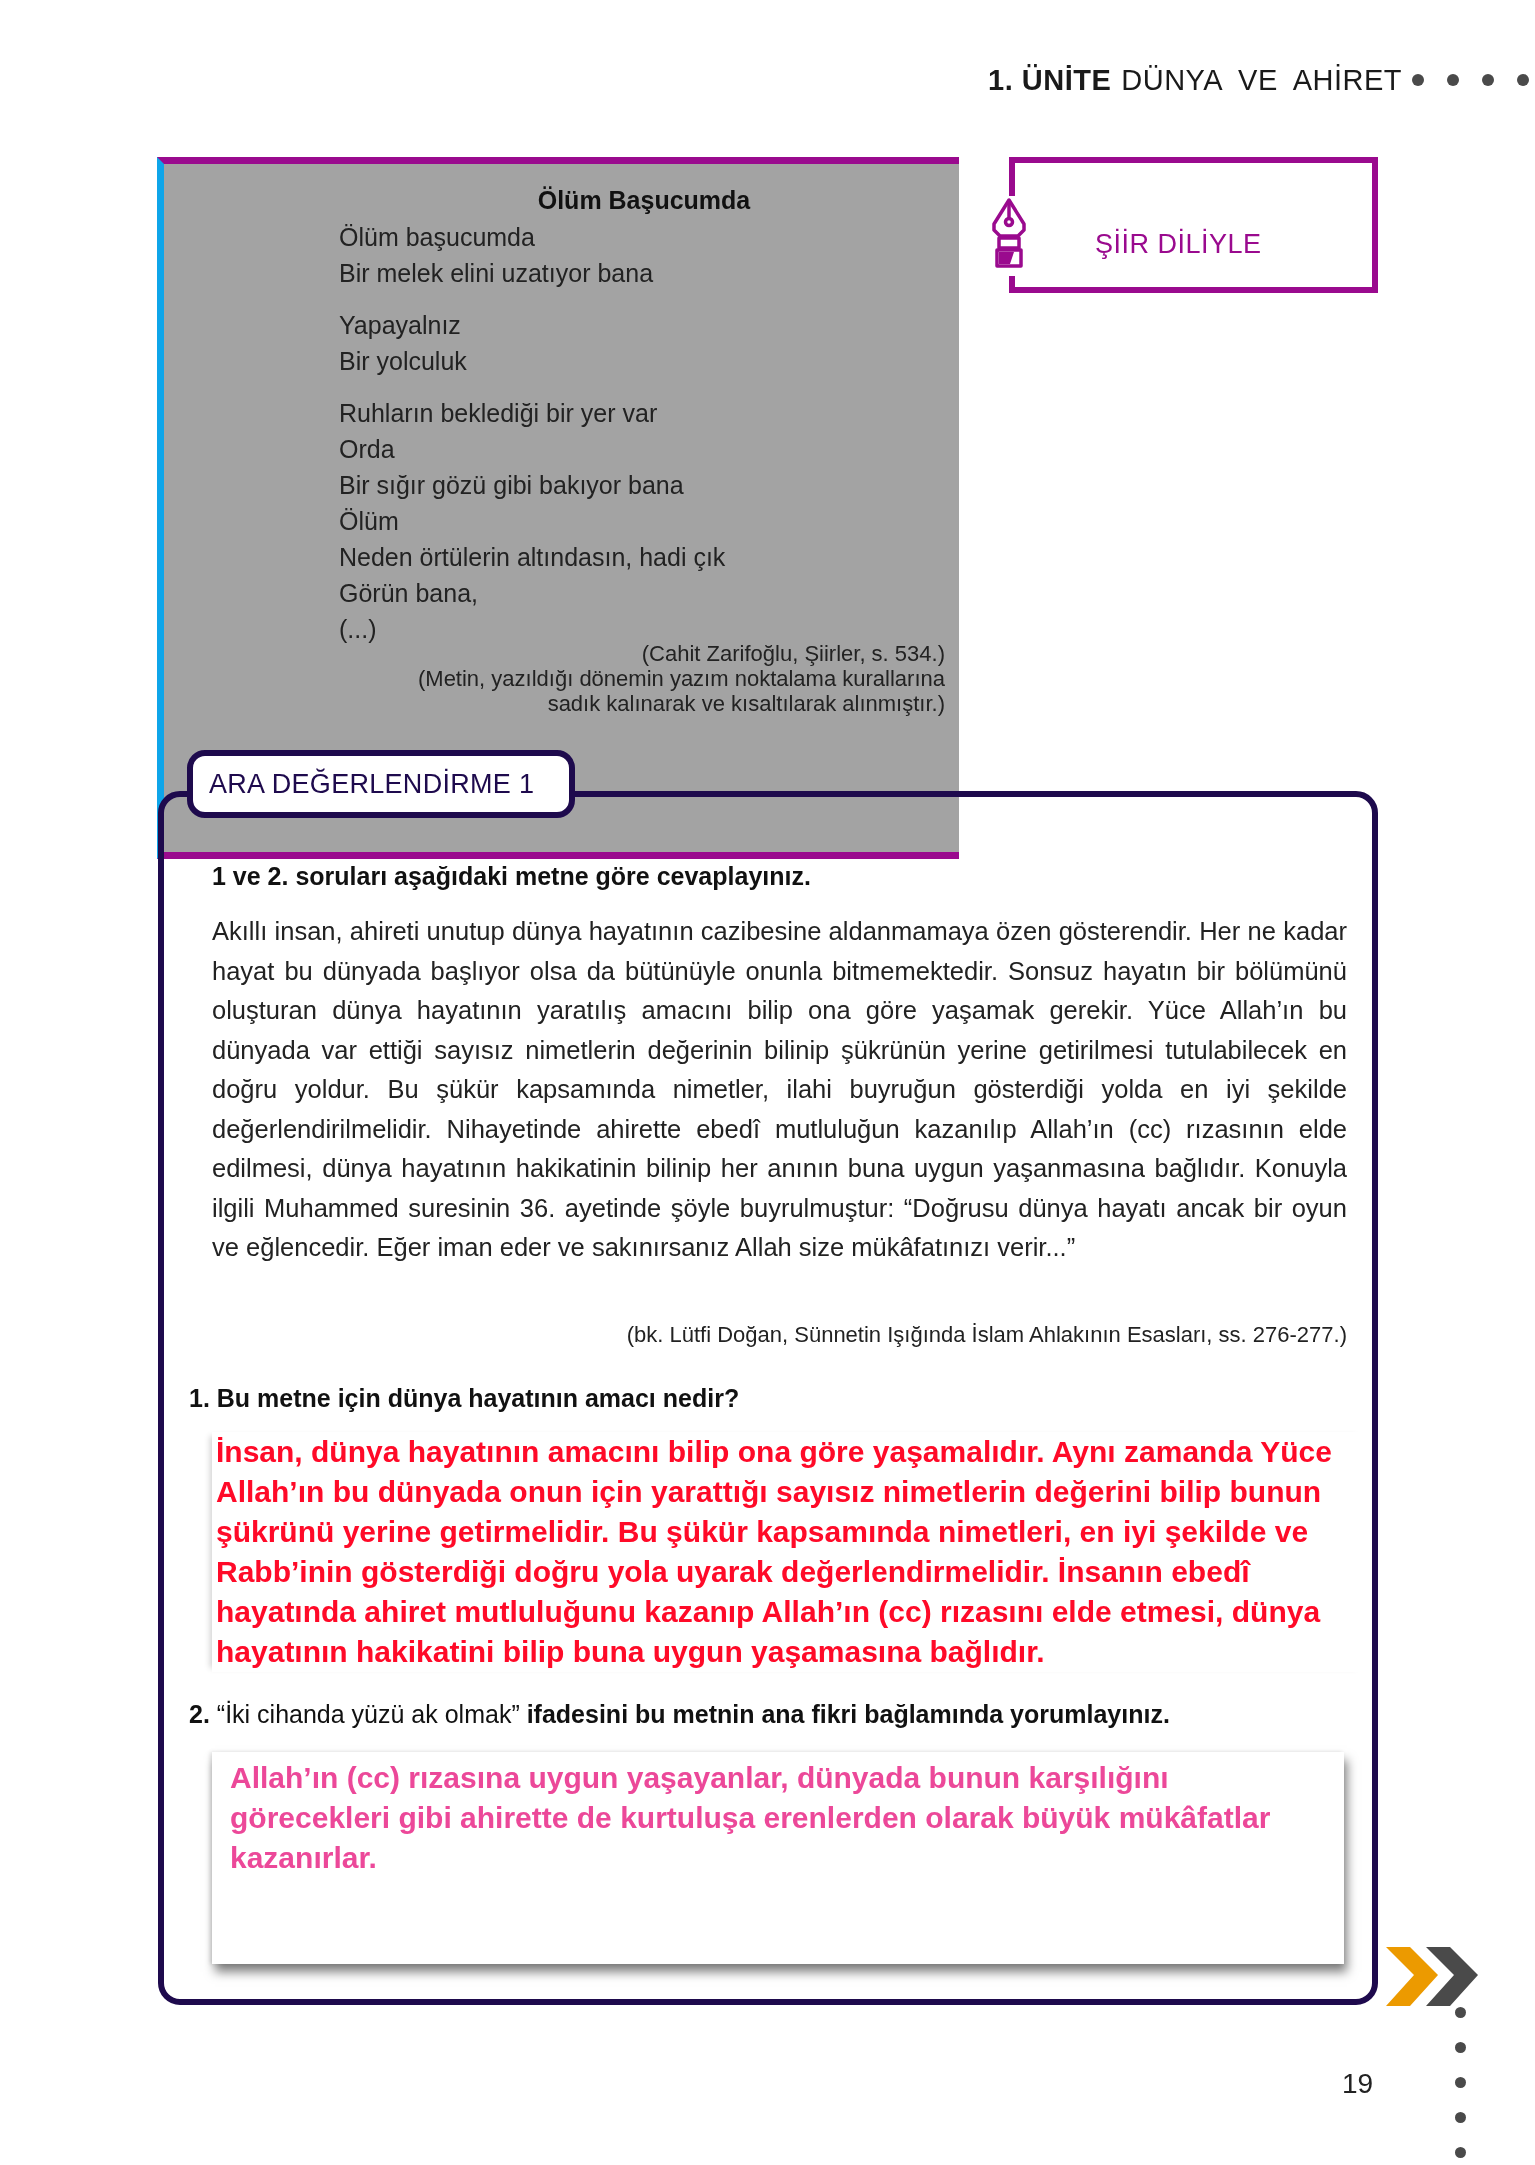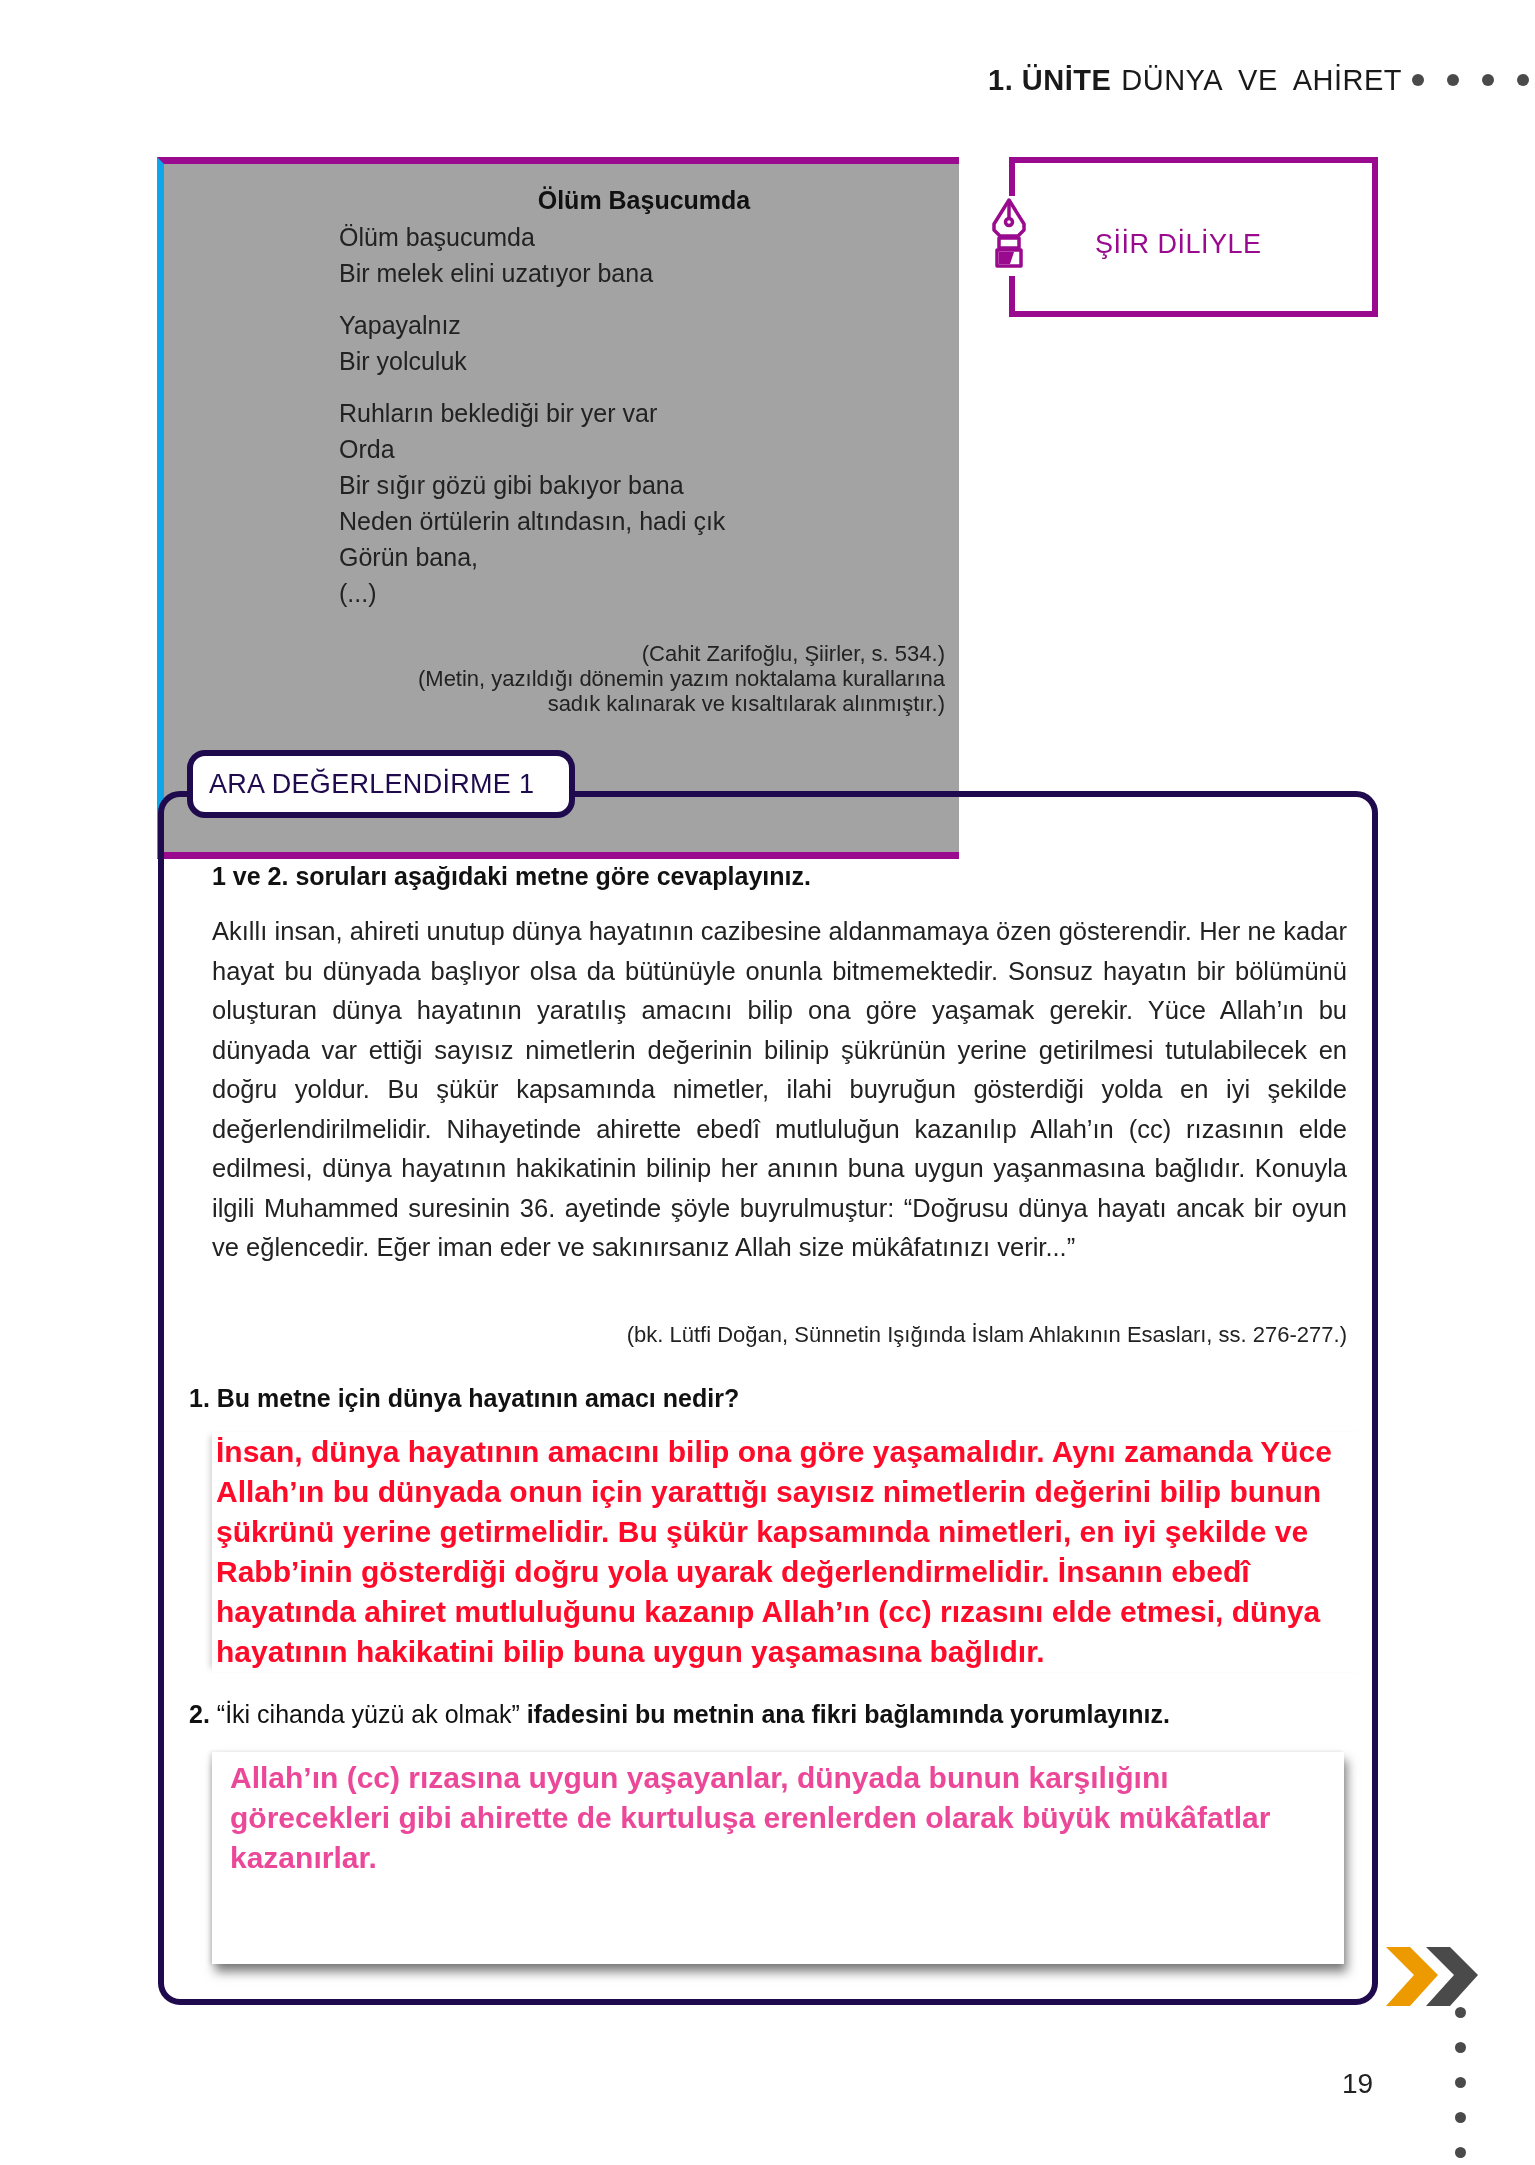--- a/index.html
+++ b/index.html
@@ -20,21 +20,21 @@
               border-bottom:7px solid #9a0a8e; box-sizing:border-box; }
   .poem-title { position:absolute; left:300px; top:22px; width:360px; text-align:center;
                 font-size:25px; font-weight:bold; color:#111; }
   .poem-lines { position:absolute; left:175px; top:55px; font-size:25px; line-height:36px;
                 font-weight:300; color:#222; }
   .poem-lines .gap { height:16px; }
   .poem-source { position:absolute; right:14px; top:477px; text-align:right; font-size:22px;
                  line-height:25px; color:#222; }
 
   
-  .siir-box { position:absolute; left:1009px; top:157px; width:369px; height:160px;
+  .siir-box { position:absolute; left:1009px; top:157px; width:369px; height:136px;
               border:6px solid #9a0a8e; box-sizing:border-box; background:#fff; }
   .siir-label { position:absolute; left:80px; top:66px; font-size:27px; color:#9a0a8e; letter-spacing:0.5px; }
   .pen-icon { position:absolute; left:988px; top:196px; width:42px; height:80px; background:#fff; }
 
   
   .ara-frame { position:absolute; left:158px; top:791px; width:1220px; height:1214px;
                border:6px solid #1e0a4d; border-radius:22px; box-sizing:border-box; }
   .ara-tab { position:absolute; left:187px; top:750px; width:388px; height:68px;
              border:6px solid #1e0a4d; border-radius:18px; box-sizing:border-box; background:#fff;
              display:flex; align-items:center; padding-left:16px; }
@@ -84,20 +84,21 @@
   <div class="poem-lines">
     <div>Ölüm başucumda</div>
     <div>Bir melek elini uzatıyor bana</div>
     <div class="gap"></div>
     <div>Yapayalnız</div>
     <div>Bir yolculuk</div>
     <div class="gap"></div>
     <div>Ruhların beklediği bir yer var</div>
     <div>Orda</div>
     <div>Bir sığır gözü gibi bakıyor bana</div>
+    <div>Ölüm</div>
     <div>Neden örtülerin altındasın, hadi çık</div>
     <div>Görün bana,</div>
     <div>(...)</div>
   </div>
   <div class="poem-source">
     <div>(Cahit Zarifoğlu, Şiirler, s. 534.)</div>
     <div>(Metin, yazıldığı dönemin yazım noktalama kurallarına</div>
     <div>sadık kalınarak ve kısaltılarak alınmıştır.)</div>
   </div>
 </div>

